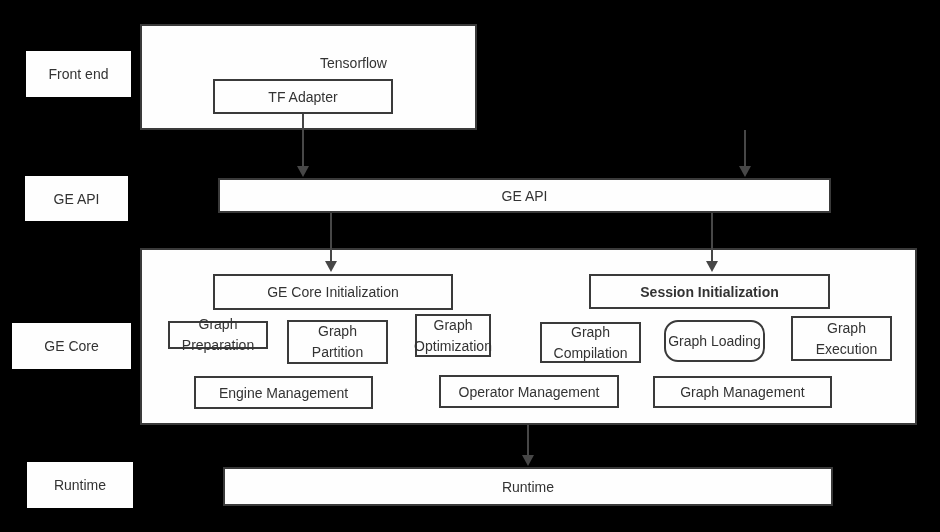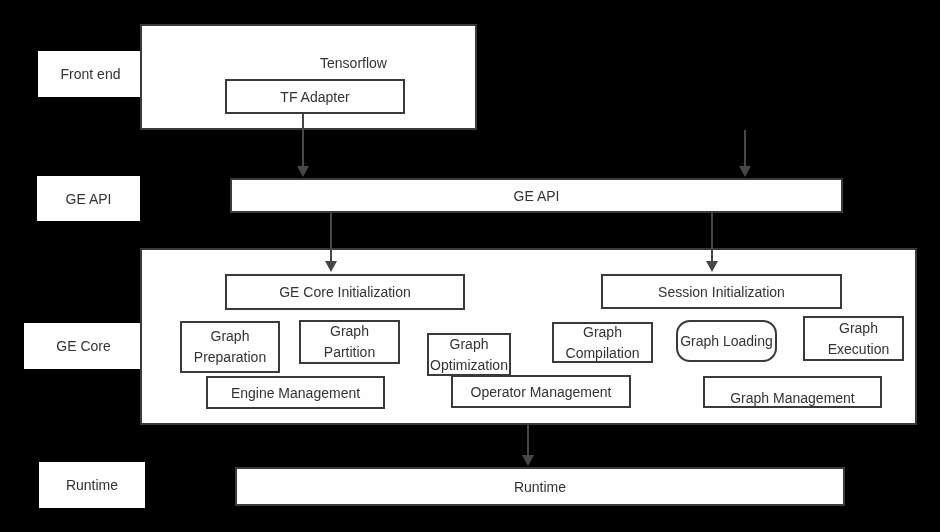--- a/index.html
+++ b/index.html
@@ -7,21 +7,21 @@
   }
   html,body{margin:0;padding:0;background:var(--bg);}
   .stage{
     position:relative;width:940px;height:532px;overflow:hidden;
     background:var(--bg);
     font-family:"Liberation Sans", sans-serif;
     font-size:14px;color:var(--text);
   }
   .abs{position:absolute;box-sizing:border-box;}
   .panel{background:var(--fill);border:2px solid var(--border);}
-  .center{display:flex;align-items:center;justify-content:center;text-align:center;margin-left:12px;}
+  .center{display:flex;align-items:center;justify-content:center;text-align:center;}
   .rowlabel{background:var(--fill);border:none;}
   .wrap2{line-height:21px;padding:0 2px;}
   .boxtitle{position:absolute;left:0;top:29px;width:100%;text-align:center;line-height:16px;padding-left:45px;}
   
   .arrow{position:absolute;width:12px;display:flex;flex-direction:column;align-items:center;}
   .arrow .stem{flex:1;width:2px;background:var(--arrow);}
   .arrow .head{width:0;height:0;border-left:6px solid transparent;border-right:6px solid transparent;border-top:11px solid var(--arrow);}
 </style>
 </head>
 <body>
@@ -51,50 +51,50 @@
 
   <div class="abs panel center" style="left:218px;top:178px;width:613px;height:35px;">
     <span>GE API</span>
   </div>
 
   <div class="abs panel" style="left:140px;top:248px;width:777px;height:177px;"></div>
 
   <div class="abs panel center" style="left:213px;top:274px;width:240px;height:36px;">
     <span>GE Core Initialization</span>
   </div>
-  <div class="abs panel center" style="left:589px;top:274px;width:241px;height:35px;">
+  <div class="abs panel center" style="left:589px;top:274px;width:241px;height:35px;font-weight:bold;">
     <span>Session Initialization</span>
   </div>
 
-  <div class="abs panel center wrap2" style="left:168px;top:321px;width:100px;height:52px;">
+  <div class="abs panel center wrap2" style="left:168px;top:321px;width:100px;height:28px;">
     <span>Graph Preparation</span>
   </div>
   <div class="abs panel center wrap2" style="left:287px;top:320px;width:101px;height:44px;">
     <span>Graph Partition</span>
   </div>
-  <div class="abs panel center wrap2" style="left:415px;top:333px;width:84px;height:43px;">
+  <div class="abs panel center wrap2" style="left:415px;top:314px;width:76px;height:43px;">
     <span>Graph Optimization</span>
   </div>
   <div class="abs panel center wrap2" style="left:540px;top:322px;width:101px;height:41px;">
     <span>Graph Compilation</span>
   </div>
   <div class="abs panel center wrap2" style="left:664px;top:320px;width:101px;height:42px;border-radius:14px;">
     <span>Graph Loading</span>
   </div>
   <div class="abs panel center wrap2" style="left:791px;top:316px;width:101px;height:45px;padding-left:12px;">
     <span>Graph Execution</span>
   </div>
 
   <div class="abs panel center" style="left:194px;top:376px;width:179px;height:33px;">
     <span>Engine Management</span>
   </div>
   <div class="abs panel center" style="left:439px;top:375px;width:180px;height:33px;text-align:center;">
     <span>Operator Management</span>
   </div>
-  <div class="abs panel center" style="left:691px;top:376px;width:179px;height:32px;align-items:flex-end;">
+  <div class="abs panel center" style="left:653px;top:376px;width:179px;height:32px;">
     <span>Graph Management</span>
   </div>
 
   <div class="abs panel center" style="left:223px;top:467px;width:610px;height:39px;">
     <span>Runtime</span>
   </div>
 
   <div class="arrow" style="left:297px;top:114px;height:63px;">
     <i class="stem"></i>
     <i class="head"></i>

